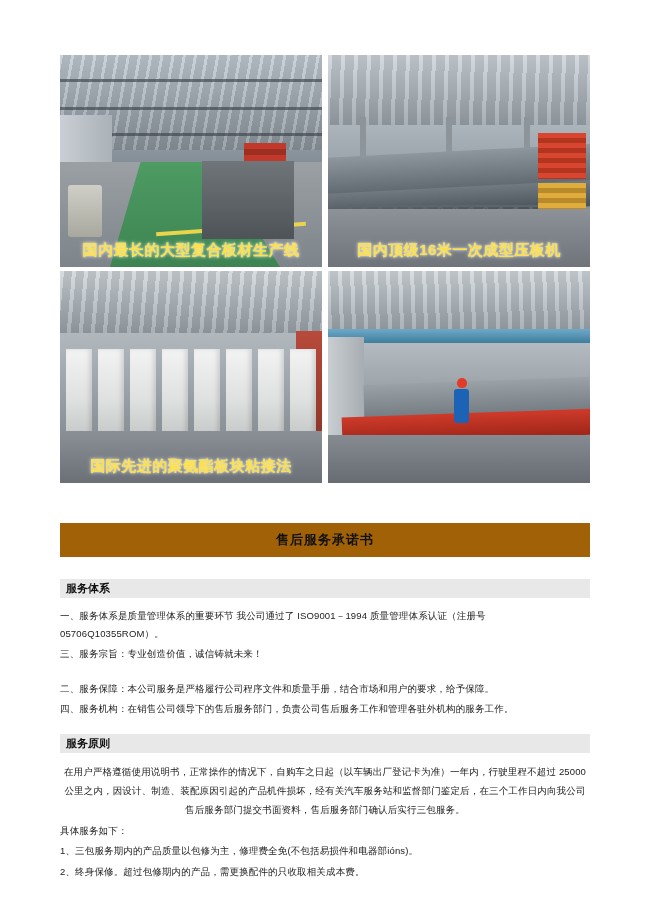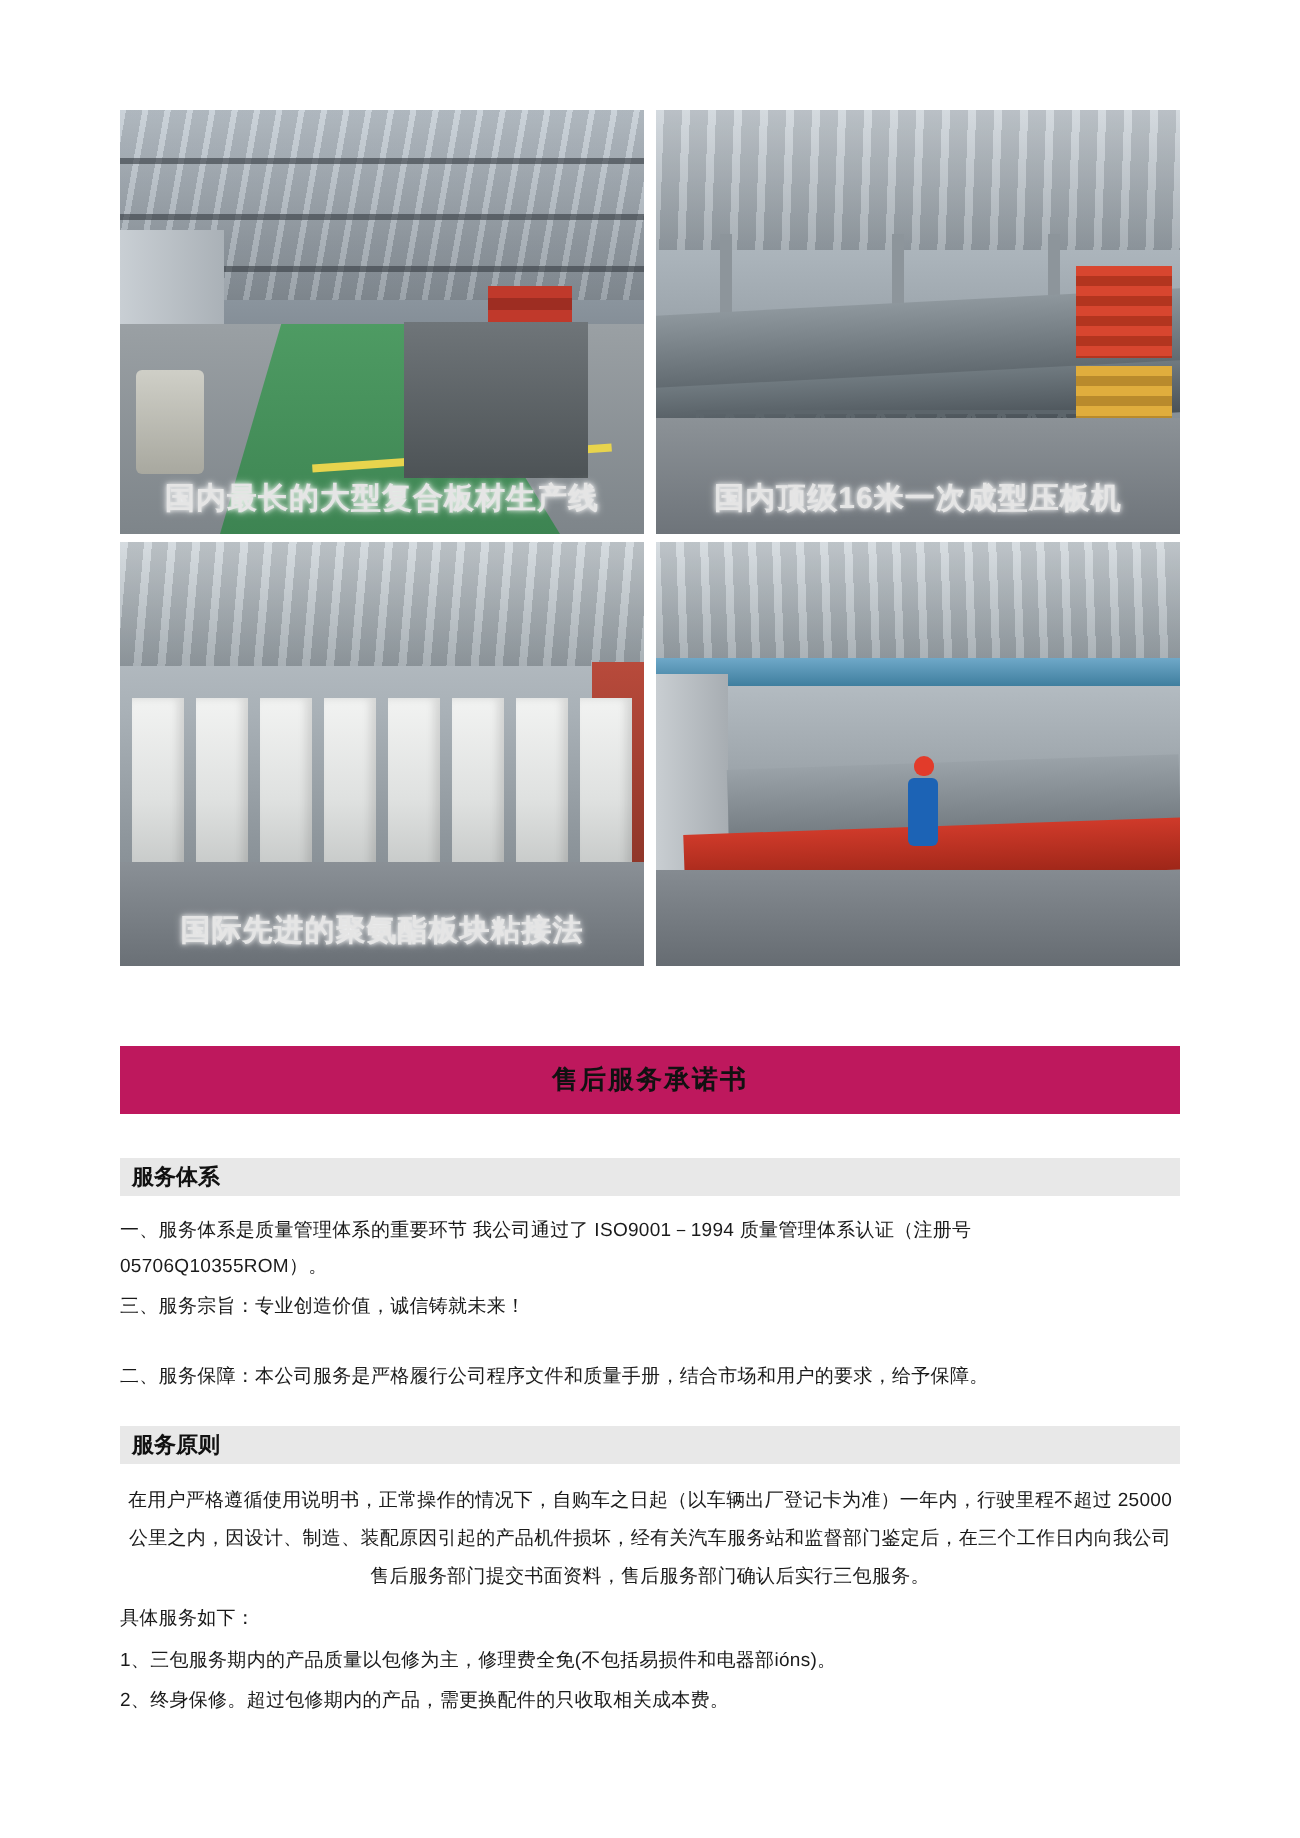--- a/index.html
+++ b/index.html
@@ -39,21 +39,21 @@
     background: #5c6670;
   }
   .photo .caption {
     position: absolute;
     left: 0;
     right: 0;
     bottom: 8px;
     text-align: center;
     font-size: 15px;
     font-weight: bold;
-    color: #e5e5e5;
+    color: #fde047;
     letter-spacing: 0.5px;
     text-shadow: 0 0 2px rgba(255,255,255,0.85), 0 0 4px rgba(255,255,255,0.7);
     line-height: 1.2;
     z-index: 5;
   }
 
   
   .scene { position: absolute; inset: 0; }
 
   
@@ -222,21 +222,21 @@
   }
   .p4-wall {
     position: absolute; left: 0; top: 66px; width: 36px; bottom: 46px;
     background: linear-gradient(90deg, #c9ced2, #a7adb2);
   }
 
   
   .doc { width: 530px; margin-top: 40px; }
 
   .doc-title-bar {
-    background: #be185d;
+    background: #a16207;
     height: 34px;
     display: flex;
     align-items: center;
     justify-content: center;
   }
   .doc-title {
     font-size: 13px;
     font-weight: bold;
     color: #111;
     letter-spacing: 1px;
@@ -355,20 +355,21 @@
     <div class="doc-title-bar">
       <span class="doc-title">售后服务承诺书</span>
     </div>
 
     <div class="section-head">
       <span>服务体系</span>
     </div>
     <div class="para">一、服务体系是质量管理体系的重要环节 我公司通过了 ISO9001－1994 质量管理体系认证（注册号 05706Q10355ROM）。</div>
     <div class="para snug">三、服务宗旨：专业创造价值，诚信铸就未来！</div>
     <div class="para gap">二、服务保障：本公司服务是严格履行公司程序文件和质量手册，结合市场和用户的要求，给予保障。</div>
+    <div class="para snug">四、服务机构：在销售公司领导下的售后服务部门，负责公司售后服务工作和管理各驻外机构的服务工作。</div>
 
     <div class="section-head tight">
       <span>服务原则</span>
     </div>
     <div class="para blockwrap">在用户严格遵循使用说明书，正常操作的情况下，自购车之日起（以车辆出厂登记卡为准）一年内，行驶里程不超过 25000 公里之内，因设计、制造、装配原因引起的产品机件损坏，经有关汽车服务站和监督部门鉴定后，在三个工作日内向我公司售后服务部门提交书面资料，售后服务部门确认后实行三包服务。</div>
     <div class="para snug">具体服务如下：</div>
     <div class="para snug">1、三包服务期内的产品质量以包修为主，修理费全免(不包括易损件和电器部ións)。</div>
     <div class="para snug">2、终身保修。超过包修期内的产品，需更换配件的只收取相关成本费。</div>
 
     <div class="footer-space"></div>

